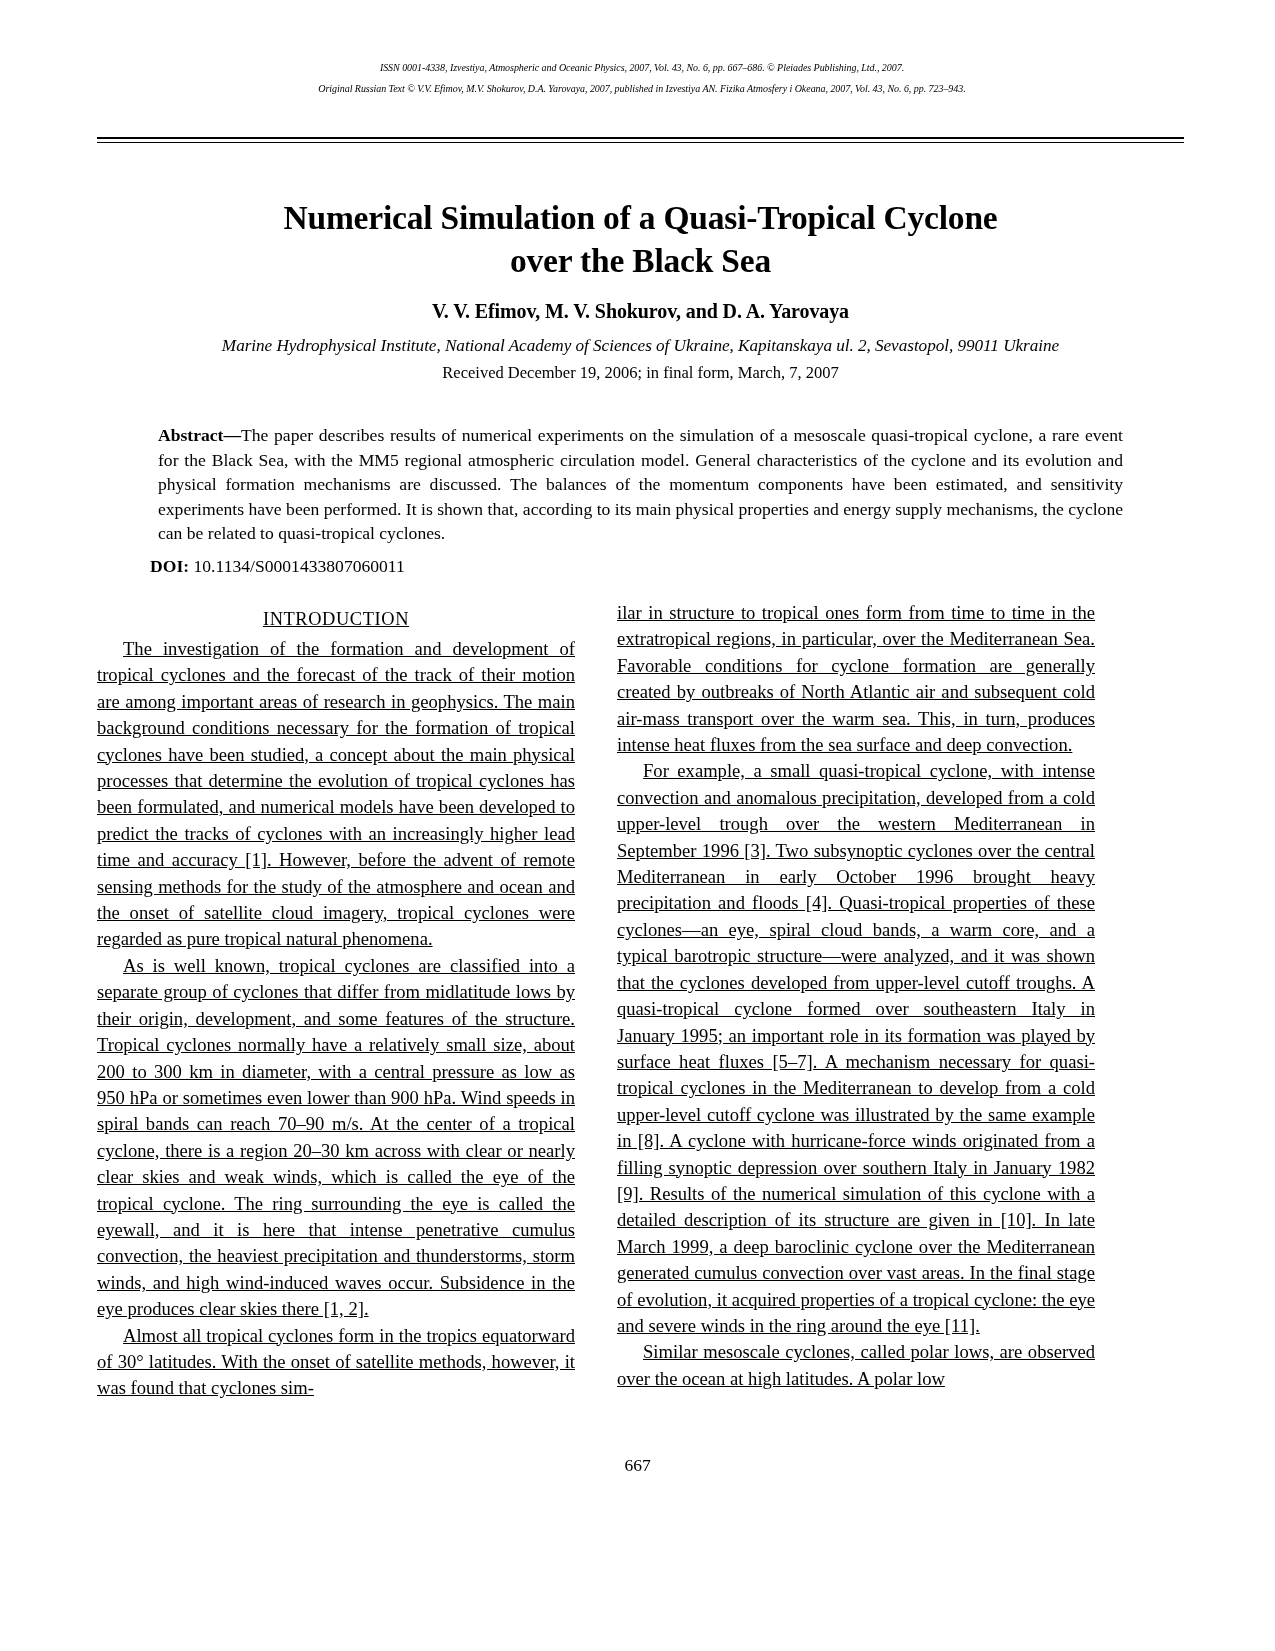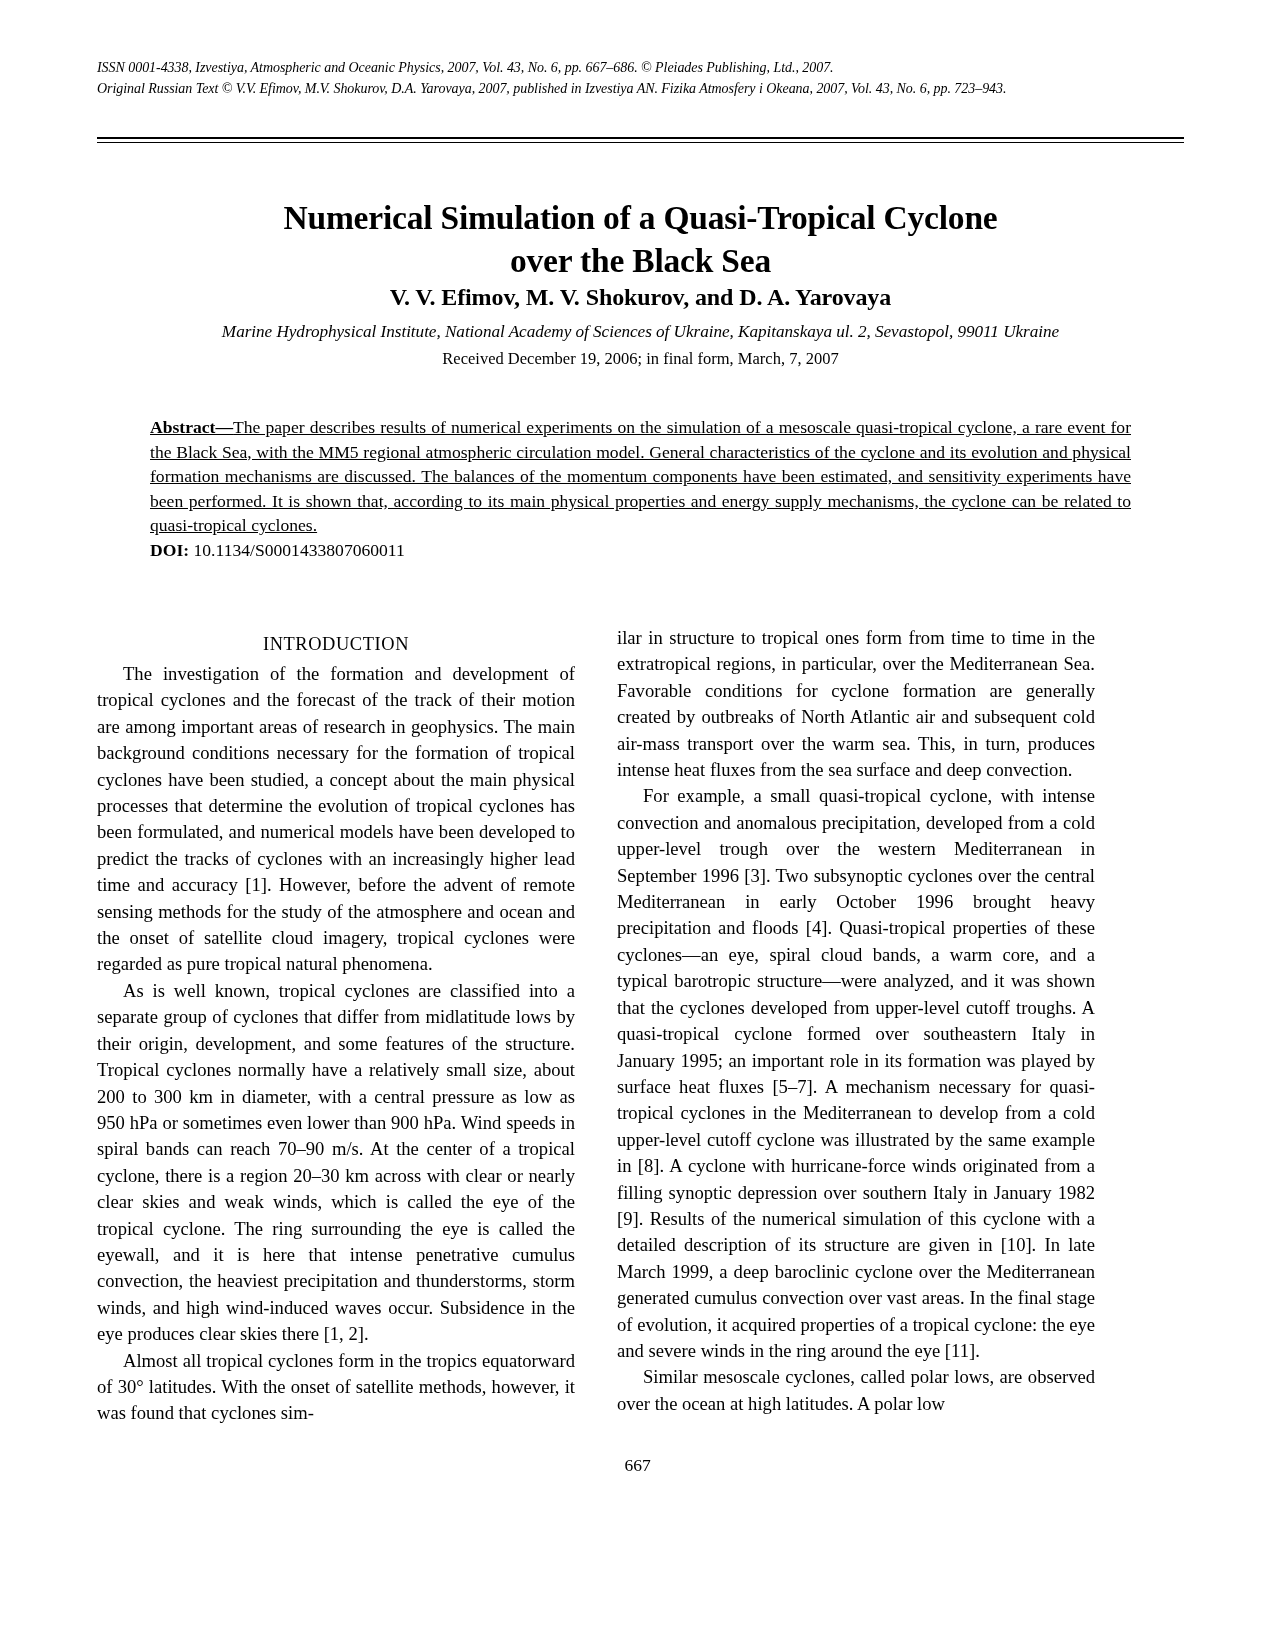--- a/index.html
+++ b/index.html
@@ -20,23 +20,24 @@
     overflow: hidden;
   }
 
   
   .journal-line {
     position: absolute;
     left: 97px;
     top: 57px;
     width: 1090px;
     font-style: italic;
-    font-size: 14px;
+    font-size: 10px;
     line-height: 21px;
     letter-spacing: -0.05px;
+    text-align: center;
   }
   .journal-line div { white-space: nowrap; }
 
   
   .double-rule {
     position: absolute;
     left: 97px;
     top: 137px;
     width: 1087px;
     height: 6px;
@@ -54,23 +55,24 @@
     text-align: center;
   }
   .paper-title {
     font-size: 33.5px;
     font-weight: bold;
     line-height: 43px;
     letter-spacing: -0.2px;
     margin: 0;
   }
   .authors {
-    font-size: 24px;
+    font-size: 20px;
     font-weight: bold;
     line-height: 30px;
+    margin-top: 14px;
     letter-spacing: -0.1px;
   }
   .affiliation {
     font-size: 17.2px;
     font-style: italic;
     line-height: 25.5px;
     margin-top: 7px;
     letter-spacing: -0.05px;
   }
   .email {
@@ -90,39 +92,39 @@
     position: absolute;
     left: 150px;
     top: 415px;
     width: 981px;
   }
   .abstract-text {
     font-size: 17.6px;
     line-height: 24.6px;
     text-align: justify;
     text-justify: inter-word;
-    margin: 0;
-    text-decoration: underline;
+    margin: 8px;
   }
   .abstract-text .lead { font-weight: bold; }
   .doi-line {
     font-size: 17.6px;
     line-height: 24.6px;
   }
   .doi-line .lead { font-weight: bold; }
 
   
   .body-columns {
     position: absolute;
     left: 97px;
-    top: 625px;
+    top: 600px;
     width: 1087px;
     height: 810px;
     display: flex;
     gap: 42px;
+    text-decoration: underline;
   }
   .column {
     width: 478px;
     flex: 0 0 478px;
   }
   .section-heading {
     font-size: 18.4px;
     text-align: center;
     letter-spacing: 0.6px;
     margin: 6px 0 4px 0;

